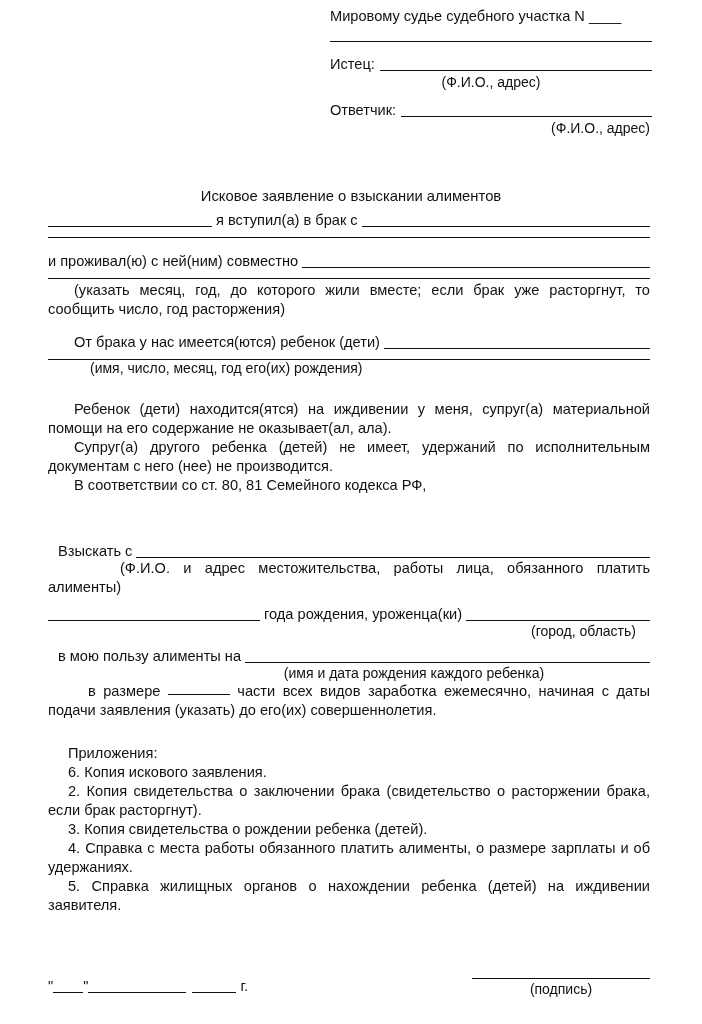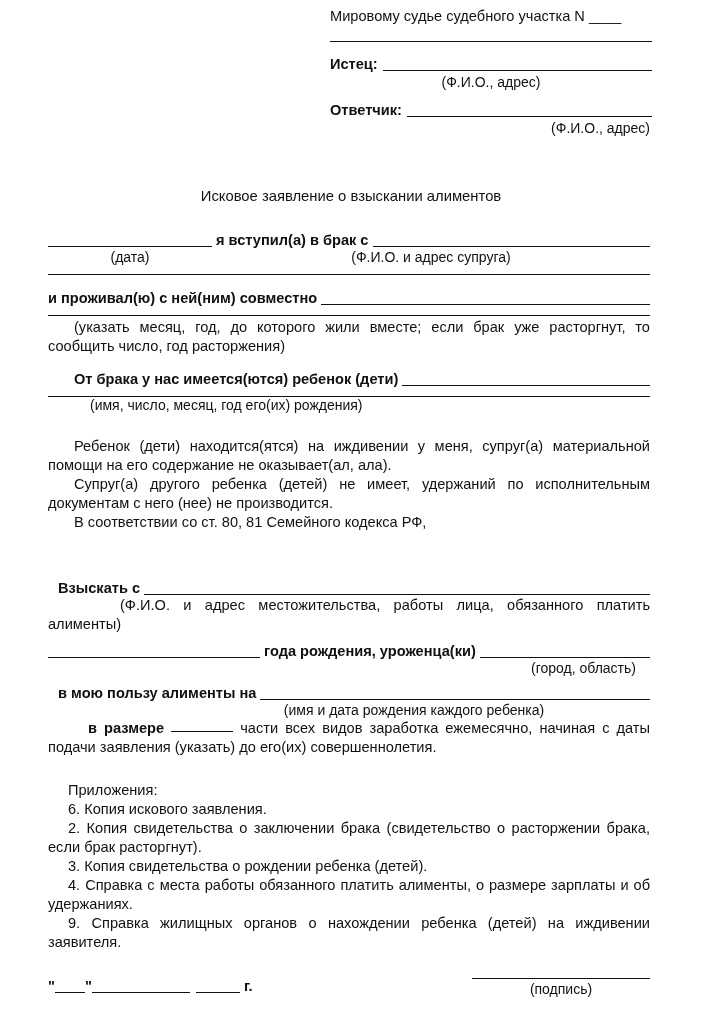--- a/index.html
+++ b/index.html
@@ -24,21 +24,21 @@
     box-sizing: border-box;
     padding: 16px;
   }
 
   
   .row {
     display: flex;
     align-items: baseline;
     white-space: nowrap;
   }
-  .t { white-space: pre; font-weight: bold; }
+  .t { white-space: pre; }
 
   
   .blank {
     flex: 0 0 auto;
     border-bottom: 1.6px solid #111;
     height: 0.95em;
     align-self: flex-end;
     margin-bottom: 1px;
   }
   .blank.grow { flex: 1 1 auto; }
@@ -81,21 +81,21 @@
     width: 702px;
     text-align: center;
     font-weight: normal;
     font-size: 14.8px;
   }
 
   
   .body {
     position: absolute;
     left: 48px;
-    top: 232px;
+    top: 212px;
     width: 602px;
   }
   .para {
     text-indent: 26px;
     text-align: justify;
     line-height: 1.30;
     margin: 0;
   }
   .para.nojust { text-align: left; }
   .gap-s { height: 9px; }
@@ -160,24 +160,20 @@
 
   <div class="doc-title">Исковое заявление о взыскании алиментов</div>
 
   <div class="body">
 
     <div class="row">
       <span class="blank" style="width:164px"></span>
       <span class="t"> я вступил(а) в брак с </span>
       <span class="blank grow"></span>
     </div>
-    <div class="row" style="margin-top:1px">
-      <span class="cap" style="width:164px;display:inline-block;text-align:center">(дата)</span>
-      <span class="cap" style="flex:1 1 auto;text-align:center">(Ф.И.О. и адрес супруга)</span>
-    </div>
 
     <div class="gap-s"></div>
     <div class="ruler"></div>
 
     <div class="gap-m"></div>
 
     <div class="row">
       <span class="t">и проживал(ю) с ней(ним) совместно </span>
       <span class="blank grow"></span>
     </div>
@@ -234,21 +230,21 @@
     </div>
 
     <div class="gap-l"></div>
 
     <div class="list">
       <div class="li">Приложения:</div>
       <div class="li">6. Копия искового заявления.</div>
       <div class="li">2. Копия свидетельства  о  заключении  брака  (свидетельство о расторжении брака, если брак расторгнут).</div>
       <div class="li">3. Копия свидетельства о рождении ребенка (детей).</div>
       <div class="li">4.  Справка  с  места  работы  обязанного  платить алименты, о размере зарплаты и об удержаниях.</div>
-      <div class="li">9.  Справка  жилищных  органов о нахождении ребенка (детей) на иждивении заявителя.</div>
+      <div class="li">5.  Справка  жилищных  органов о нахождении ребенка (детей) на иждивении заявителя.</div>
     </div>
   </div>
 
   <div class="footer">
 
     <div class="date-line">
       <span class="t">"</span>
       <span class="blank" style="width:30px"></span>
       <span class="t">"</span>
       <span class="blank" style="width:98px"></span>

